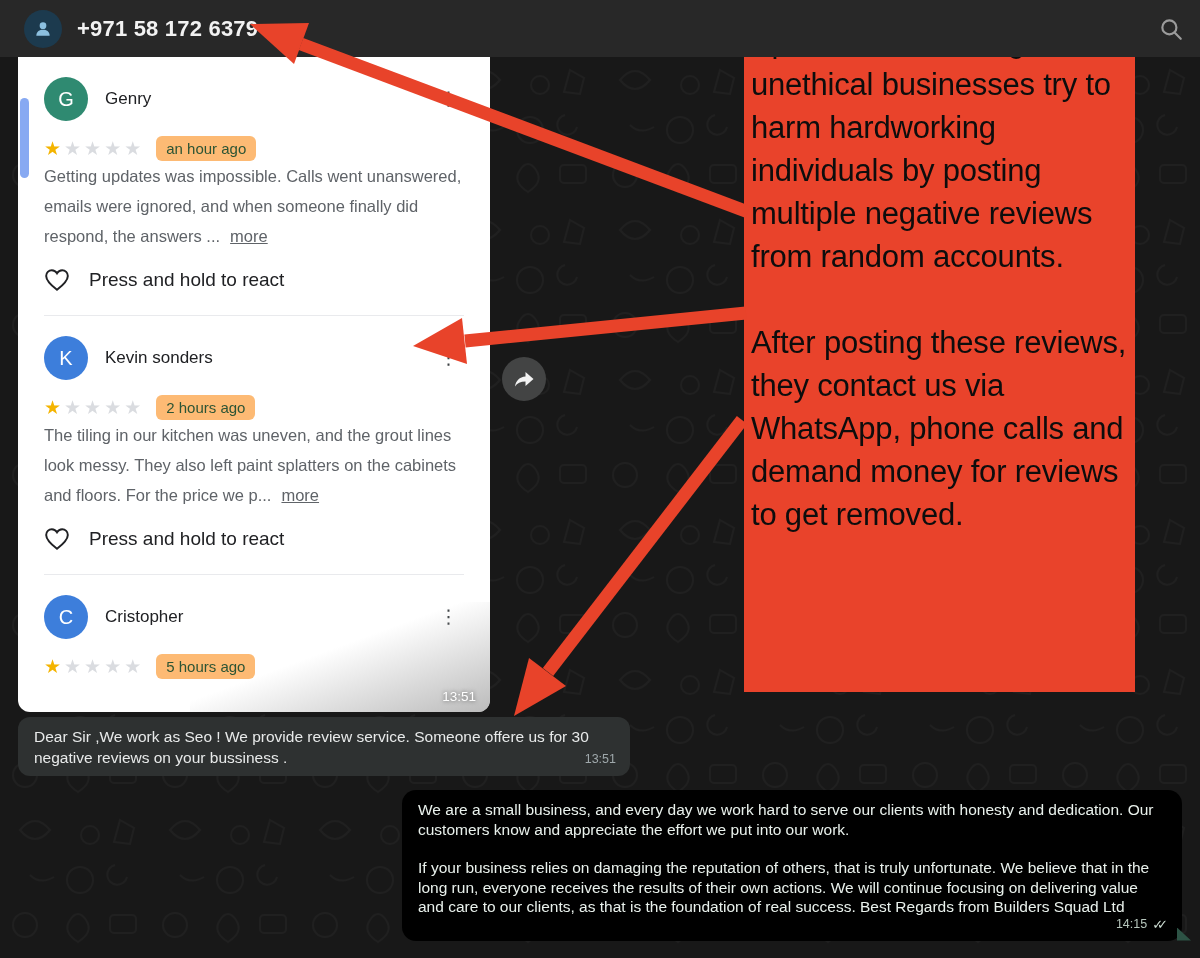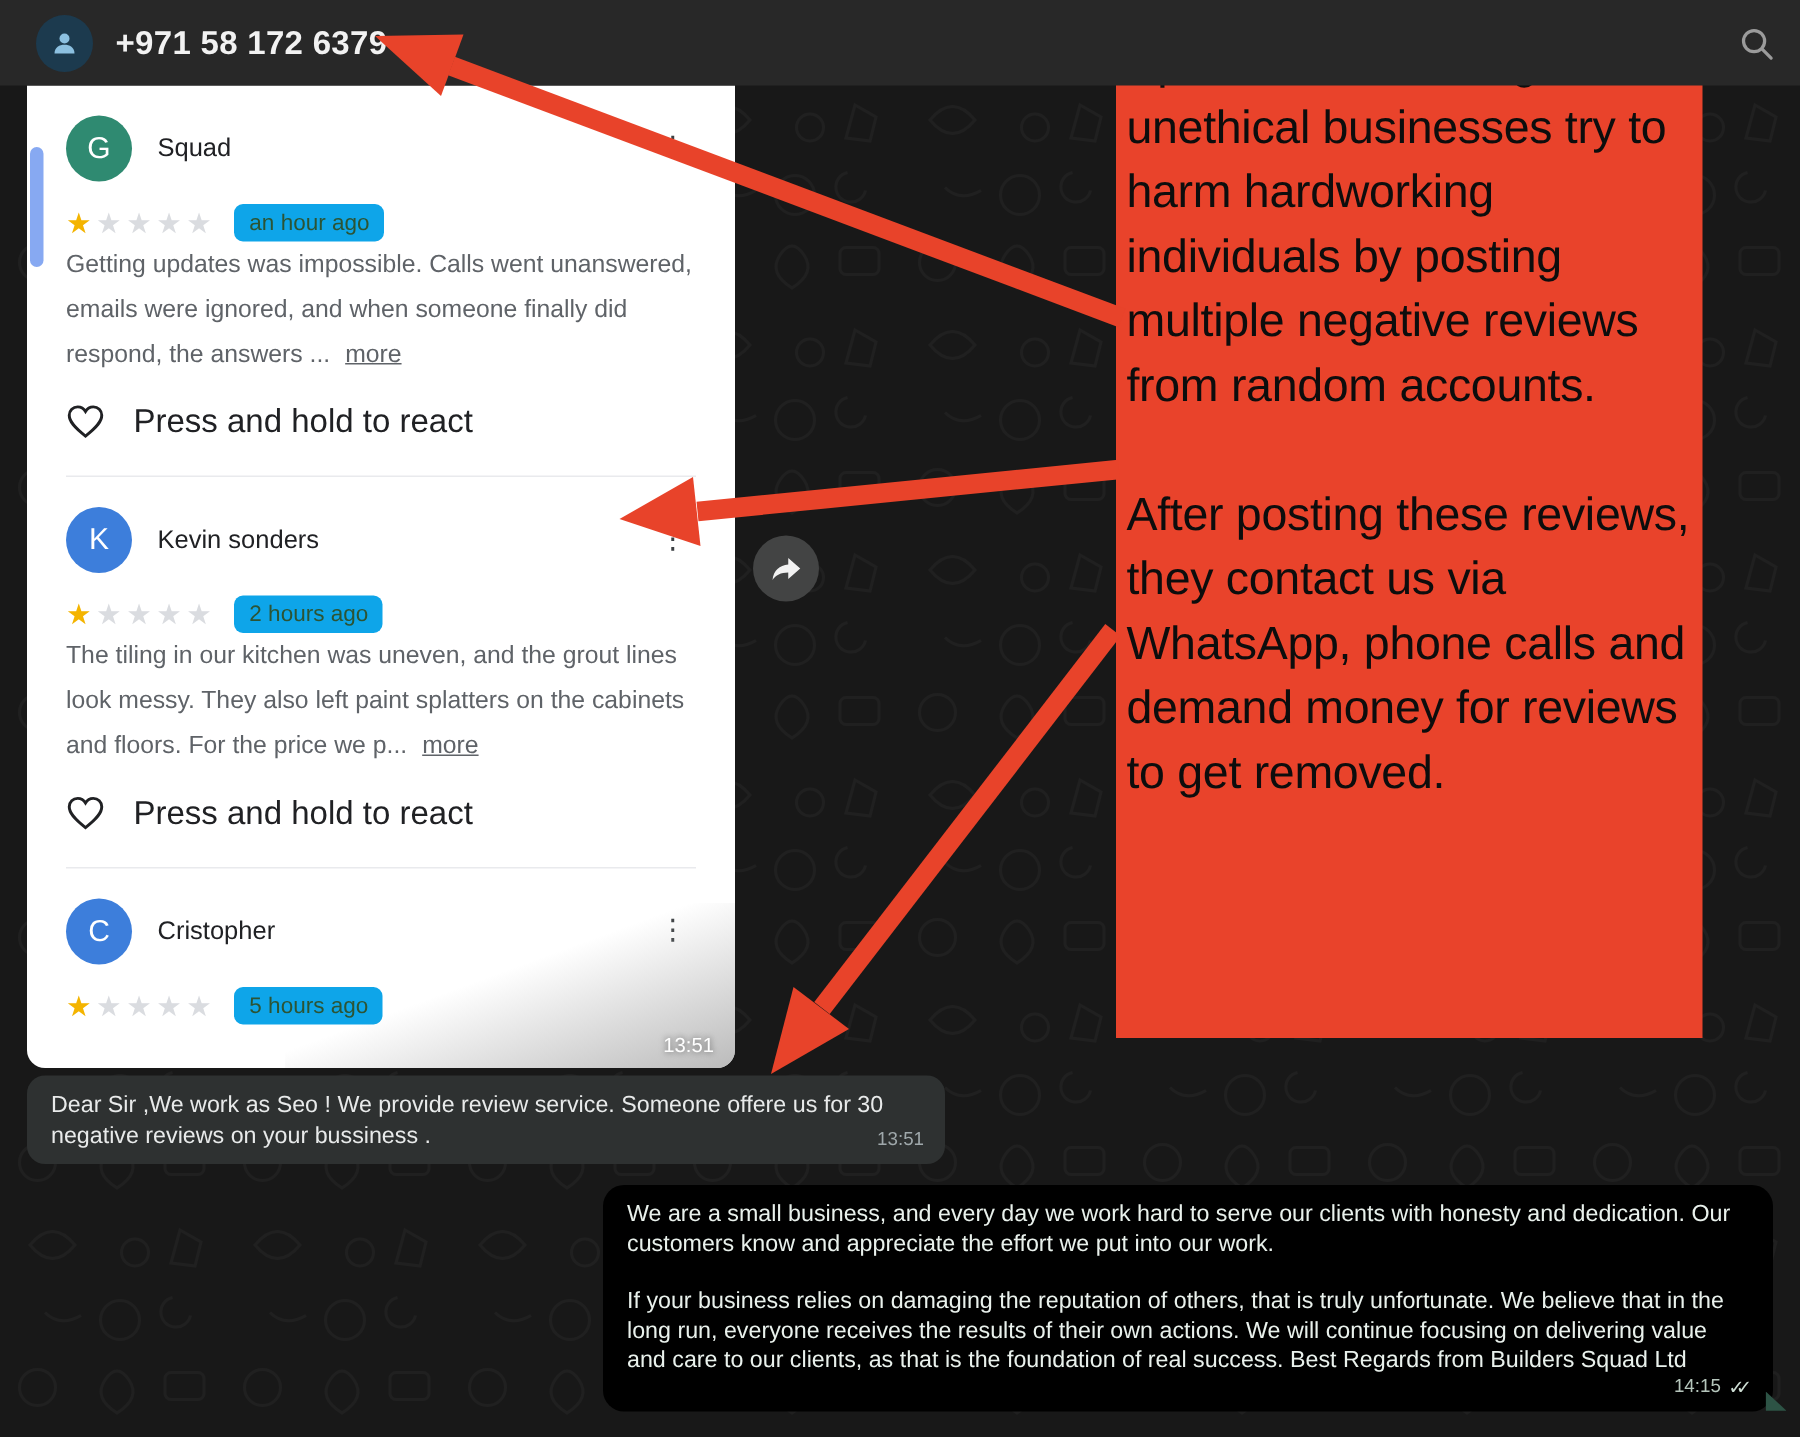--- a/index.html
+++ b/index.html
@@ -37,27 +37,27 @@
     width:44px; height:44px; border-radius:50%; color:#fff;
     display:flex; align-items:center; justify-content:center;
     font-size:20px; flex:0 0 auto;
   }
   .r-name { margin-left:17px; font-size:17px; font-weight:500; color:#202124; flex:1; }
   .dots { color:#3c4043; font-size:19px; line-height:14px; letter-spacing:0; padding:4px 6px; }
   .r-stars { display:flex; align-items:center; margin-top:15px; }
   .star { font-size:19px; color:#dadce0; margin-right:3px; }
   .star-filled { color:#f4b400; }
   .pill {
-    margin-left:12px; background:#0ea5e9; color:#2c5434;
+    margin-left:12px; background:#fdba74; color:#2c5434;
     font-size:15px; padding:4px 10px; border-radius:6px; font-weight:500;
   }
   .r-text { font-size:16.5px; line-height:30px; color:#5f6368; }
   .more-link { color:#5f6368; text-decoration:underline; margin-left:10px; white-space:nowrap; }
   .r-react { display:flex; align-items:center; margin-top:17px; padding-bottom:23px; }
-  .r-react-label { margin-left:19px; font-size:22px; color:#202124; }
+  .r-react-label { margin-left:19px; font-size:19px; color:#202124; }
   .divider { border-top:1px solid #e9eaed; }
   .card-sheen {
     position:absolute; right:0; bottom:0; width:300px; height:110px; pointer-events:none;
     background:linear-gradient(to top left, rgba(175,175,175,.85) 0%, rgba(175,175,175,0) 55%);
   }
   .card-time {
     position:absolute; right:14px; bottom:8px; color:#fff; font-size:13.5px;
     text-shadow:0 0 4px rgba(0,0,0,.6); font-weight:500;
   }
   
@@ -134,21 +134,21 @@
     <circle cx="10.5" cy="10.5" r="6.5"></circle>
     <line x1="15.5" y1="15.5" x2="21" y2="21"></line>
   </svg>
 </div>
 
 <div class="card">
 
   <div class="review">
     <div class="r-head">
       <div class="avatar" style="background:#2f8a71">G</div>
-      <div class="r-name">Squad</div>
+      <div class="r-name">Genry</div>
       <div class="dots">⋮</div>
     </div>
     <div class="r-stars">
       <span class="star star-filled">★</span>
         <span class="star">★</span>
         <span class="star">★</span>
         <span class="star">★</span>
         <span class="star">★</span>
       <span class="pill">an hour ago</span>
     </div>

